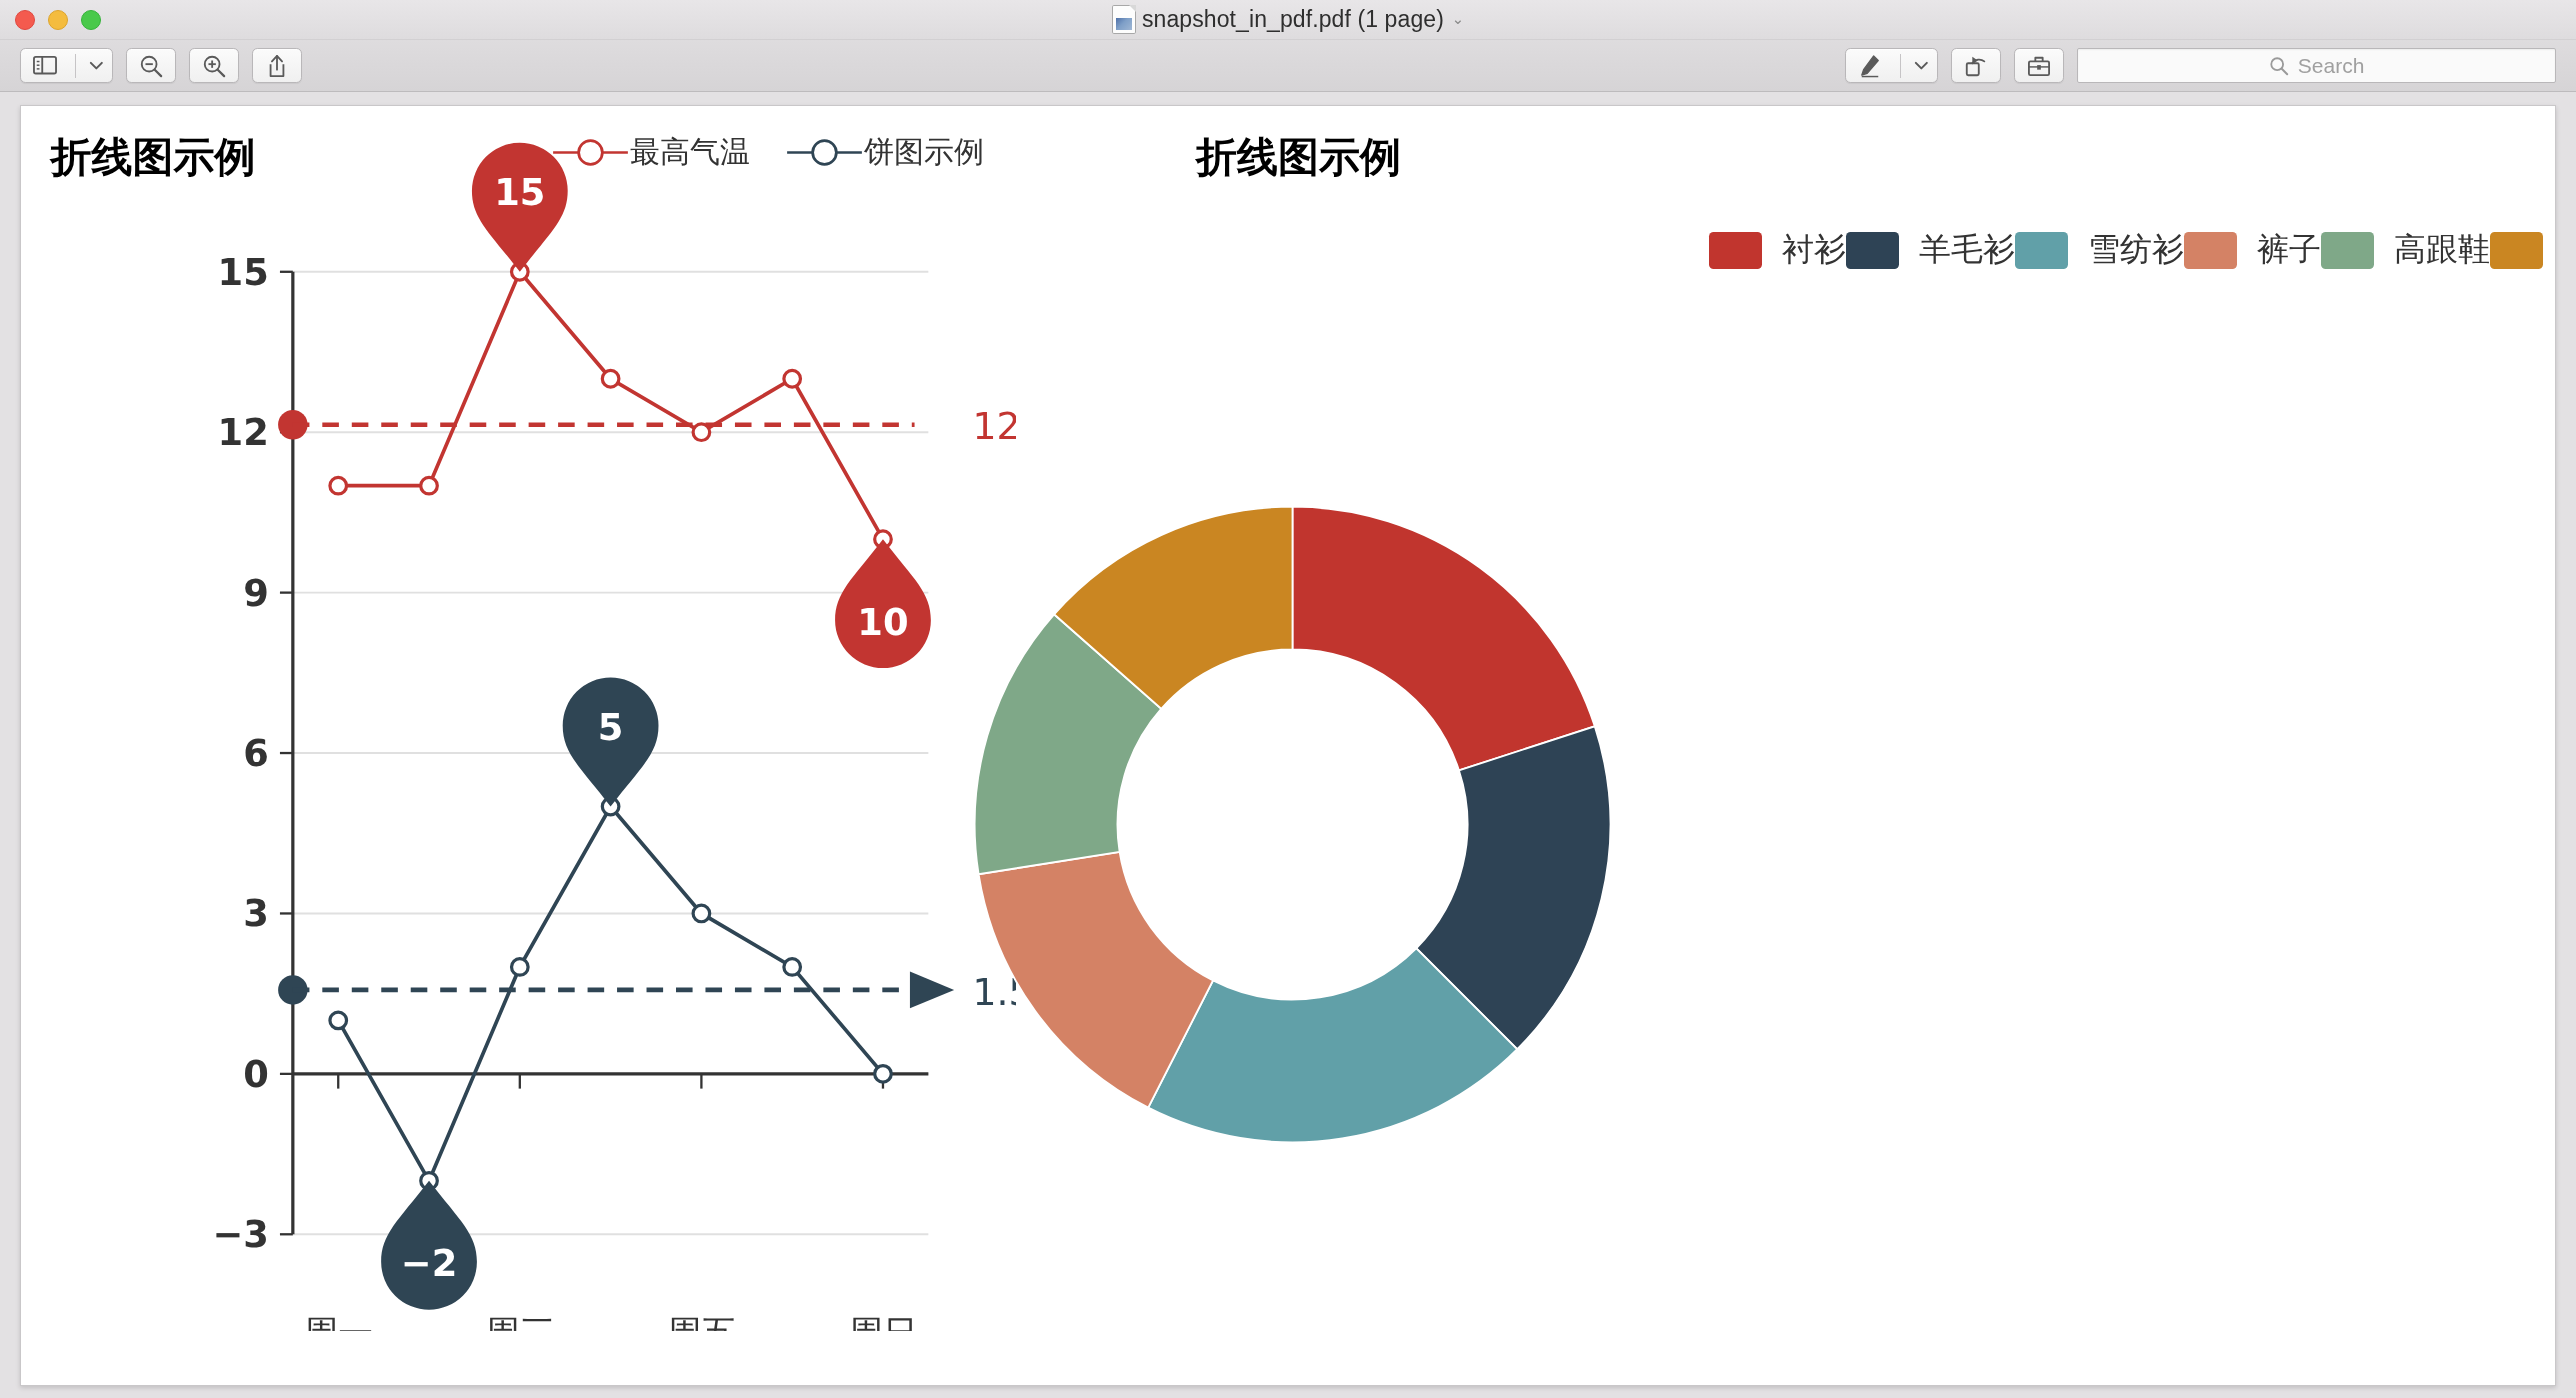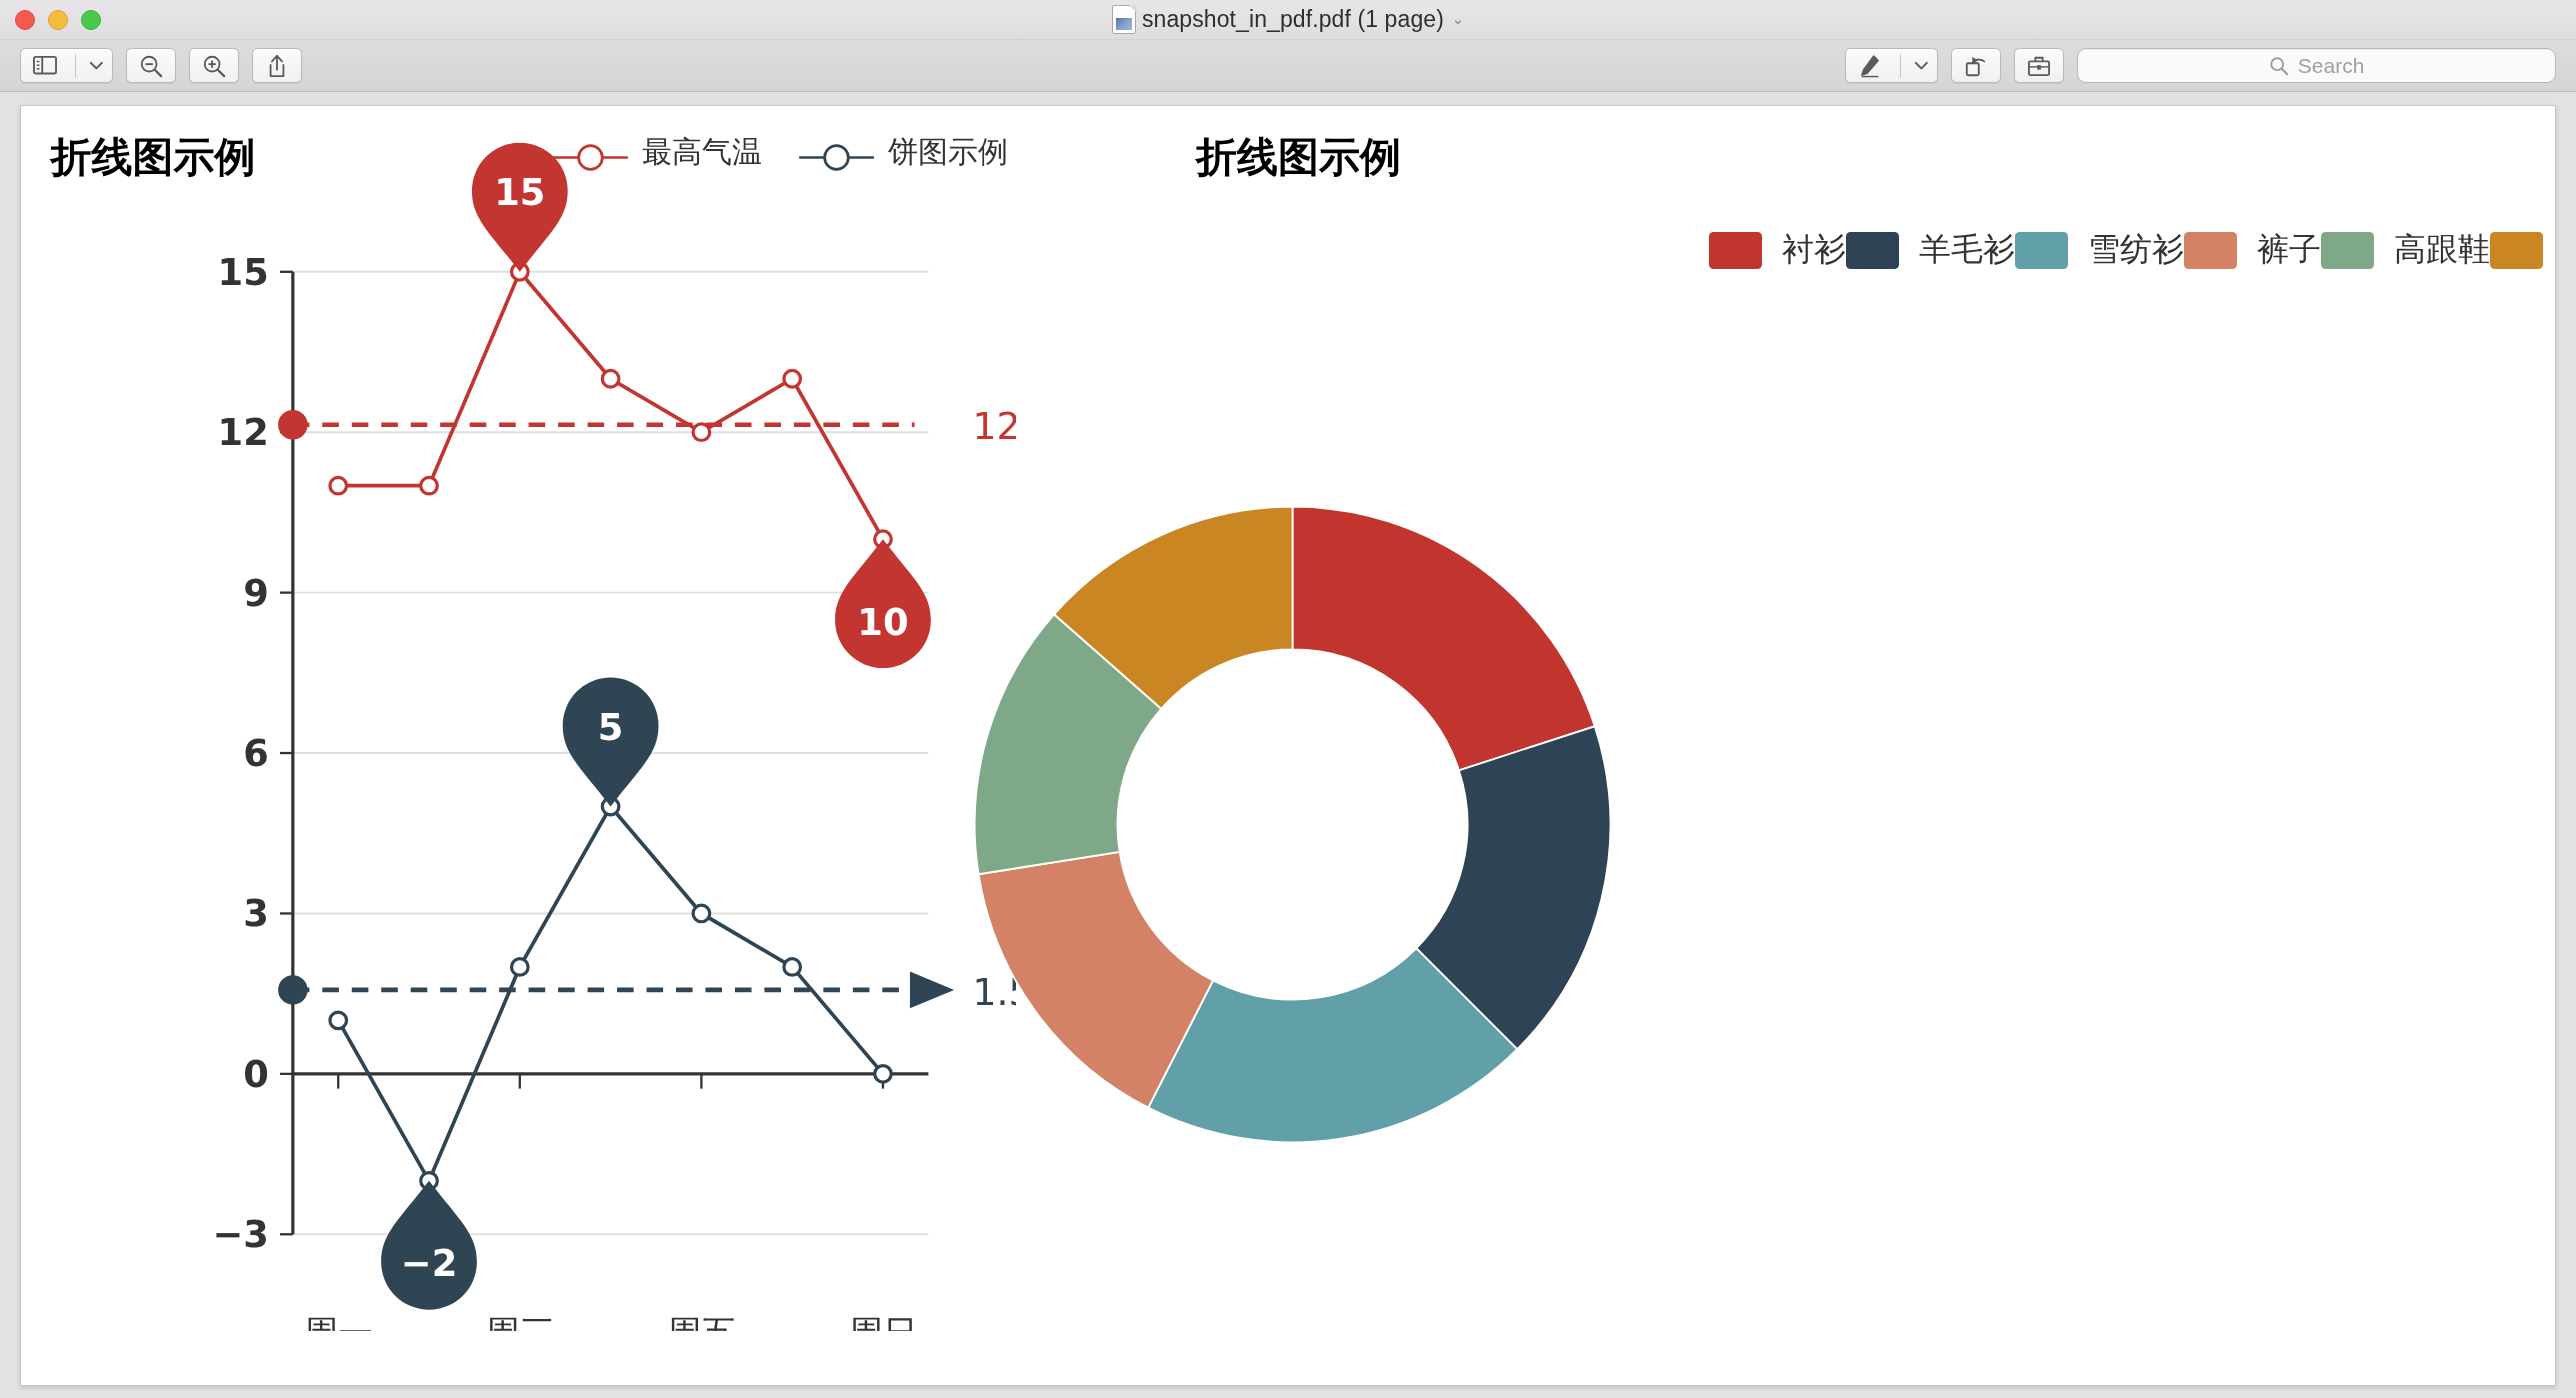--- a/index.html
+++ b/index.html
@@ -81,21 +81,21 @@
     gap: 5.5px; padding: 0 9.2px;
     color: #5a5a5a;
   }
   .tbtn.split { padding: 0; min-width: 81px; }
   .tbtn.split .seg1 { width: 48px; display:flex; align-items:center; justify-content:center; height:100%; }
   .tbtn.split .divider { width: 0.9px; height: 24px; background: #c6c4c6; }
   .tbtn.split .seg2 { width: 31px; display:flex; align-items:center; justify-content:center; height:100%; }
 
   .searchbox {
     width: 479px; height: 35px;
-    background: #fafafa; border: 0.9px solid #b9b7b9; border-radius: 9px;
+    background: #fafafa; border: 0.9px solid #b9b7b9; border-radius: 2px;
     display: flex; align-items: center; justify-content: center; gap: 9.2px;
     box-shadow: inset 0 0.9px 1.8px rgba(0,0,0,.06);
   }
   .search-ph { font-size: 21px; color: #a0a0a0; }
 
   svg.ico { display: block; }
 
   
   .pagewrap {
     flex: 1 1 auto;
@@ -118,21 +118,21 @@
     white-space: nowrap;
   }
   #lineTitle { left: 29.5px; top: 24px; }
   #pieTitle  { left: 1175px; top: 24px; }
 
   
   .line-legend {
     position: absolute; left: 530px; top: 26px;
     display: flex; align-items: center; gap: 35px;
   }
-  .ll-item { display: flex; align-items: flex-end; gap: 12px; }
+  .ll-item { display: flex; align-items: center; }
   .ll-label {
     font-size: 30px; color: #333;
     font-family: "DejaVu Sans", "Liberation Sans", sans-serif;
     white-space: nowrap;
   }
 
   
   .pie-legend {
     position: absolute; left: 1688px; top: 122px;
     display: flex; 

